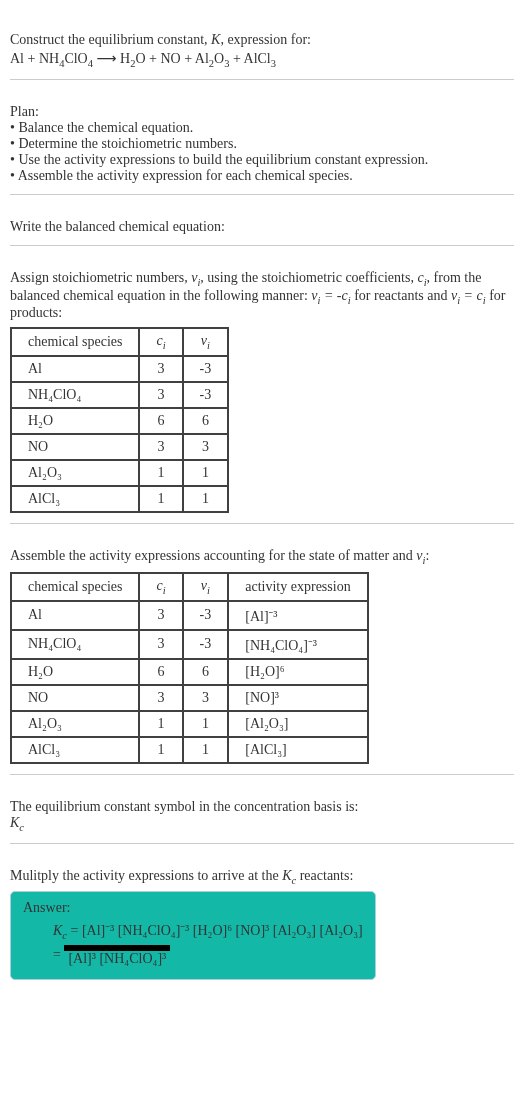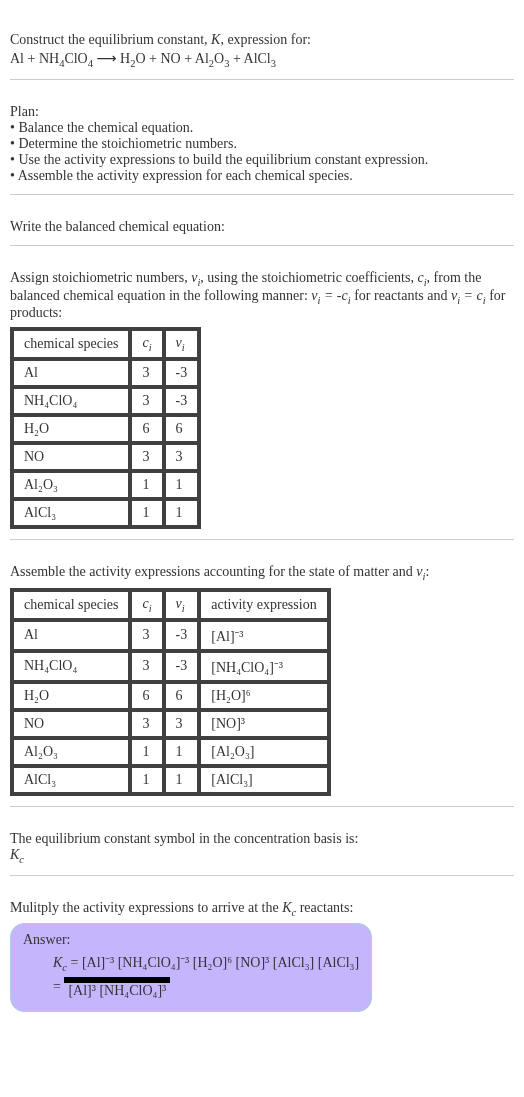--- a/index.html
+++ b/index.html
@@ -18,32 +18,32 @@
     margin-top: 16px;
   }
   .section:last-child { border-bottom: none; }
   .eqblock { margin-top: 2px; }
   sub, sup { font-size: 0.75em; }
   table {
     border-collapse: collapse;
     margin-top: 6px;
   }
   td, th {
-    border: 4px solid #404040;
-    padding: 4px 10px;
+    border: 2px solid #404040;
+    padding: 4px 16px;
     text-align: left;
     font-weight: normal;
     white-space: nowrap;
   }
   th { background: #fff; }
-  td.center, th.center { text-align: left; }
+  td.center, th.center { text-align: center; }
   .answerbox {
-    background: #c4b5fd;
+    background: #14b8a6;
     border: 1px solid #a9cfe0;
-    border-radius: 14px;
+    border-radius: 5px;
     padding: 8px 12px 12px 12px;
     margin-top: 6px;
     width: fit-content;
   }
   .answerlabel { margin-bottom: 4px; }
   .frac {
     display: inline-block;
     vertical-align: middle;
     text-align: center;
   }
@@ -178,21 +178,21 @@
   <div class="ital">K<sub>c</sub></div>
 </div>
 
 <div class="section" style="border-bottom:none;">
   <div>
     <span>Mulitply the activity expressions to arrive at the </span><span class="ital">K<sub>c</sub></span><span> reactants:</span>
   </div>
   <div class="answerbox">
     <div class="answerlabel">Answer:</div>
     <div class="indent">
-      <span class="ital">K<sub>c</sub></span><span> = [Al]⁻³ [NH₄ClO₄]⁻³ [H₂O]⁶ [NO]³ [AlCl₃] [AlCl₃]</span>
+      <span class="ital">K<sub>c</sub></span><span> = [Al]⁻³ [NH₄ClO₄]⁻³ [H₂O]⁶ [NO]³ [Al₂O₃] [Al₂O₃]</span>
     </div>
     <div class="indent" style="margin-top:4px;">
       <span>= </span>
       <span class="frac">
         <span class="den">[Al]³ [NH₄ClO₄]³</span>
       </span>
     </div>
   </div>
 </div>
 

